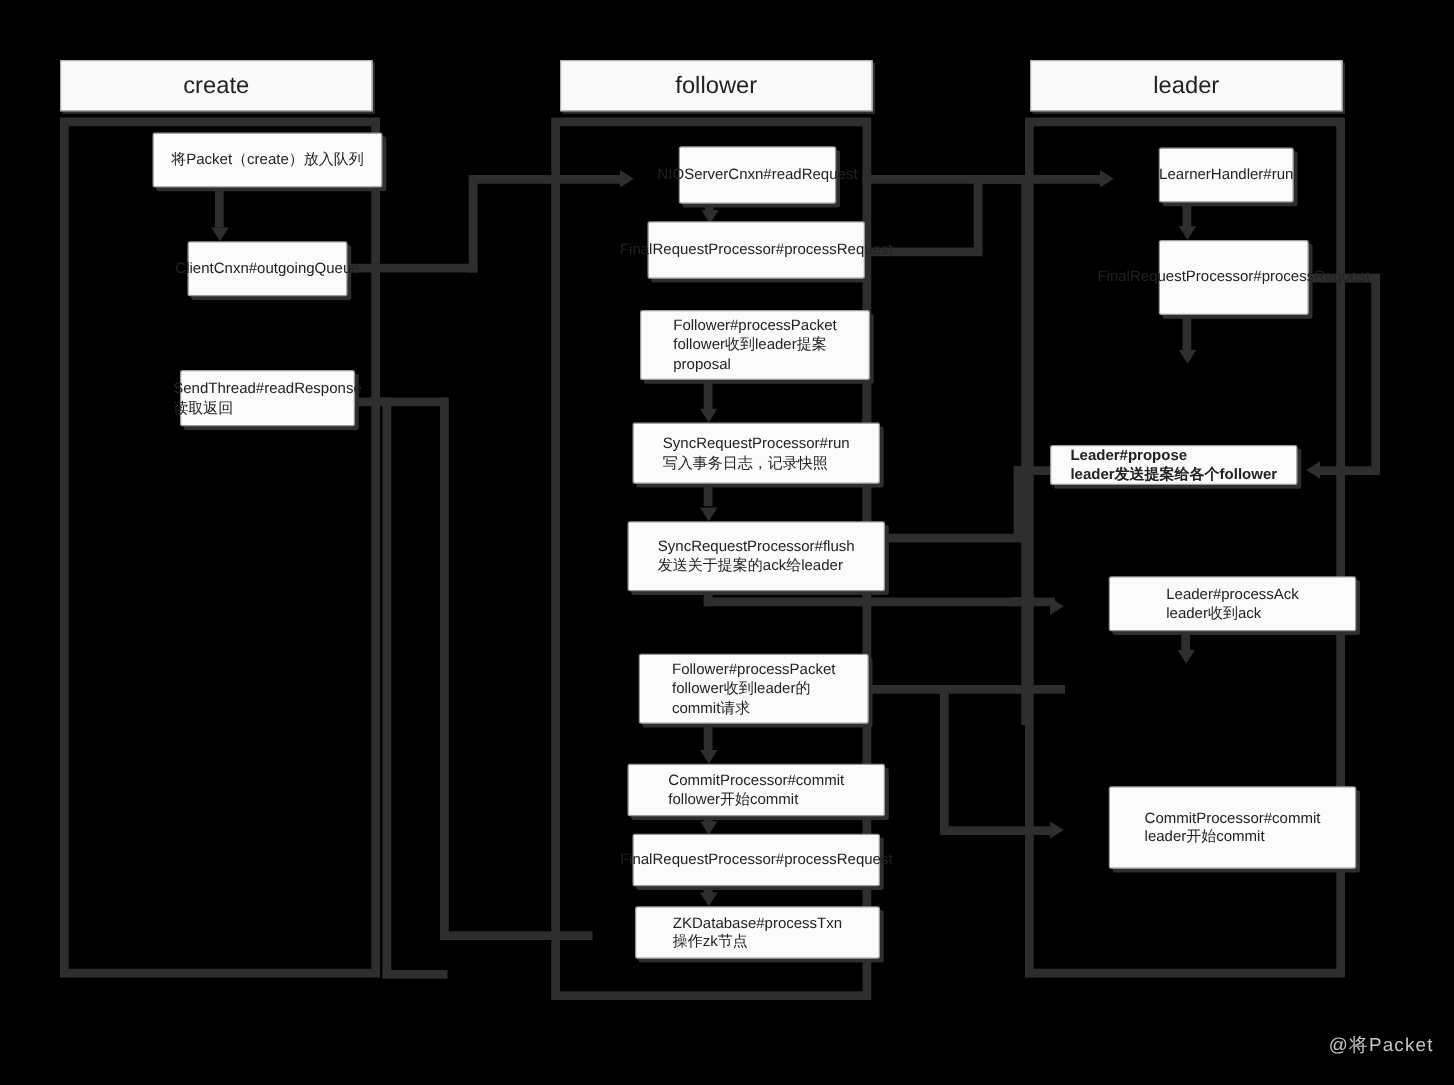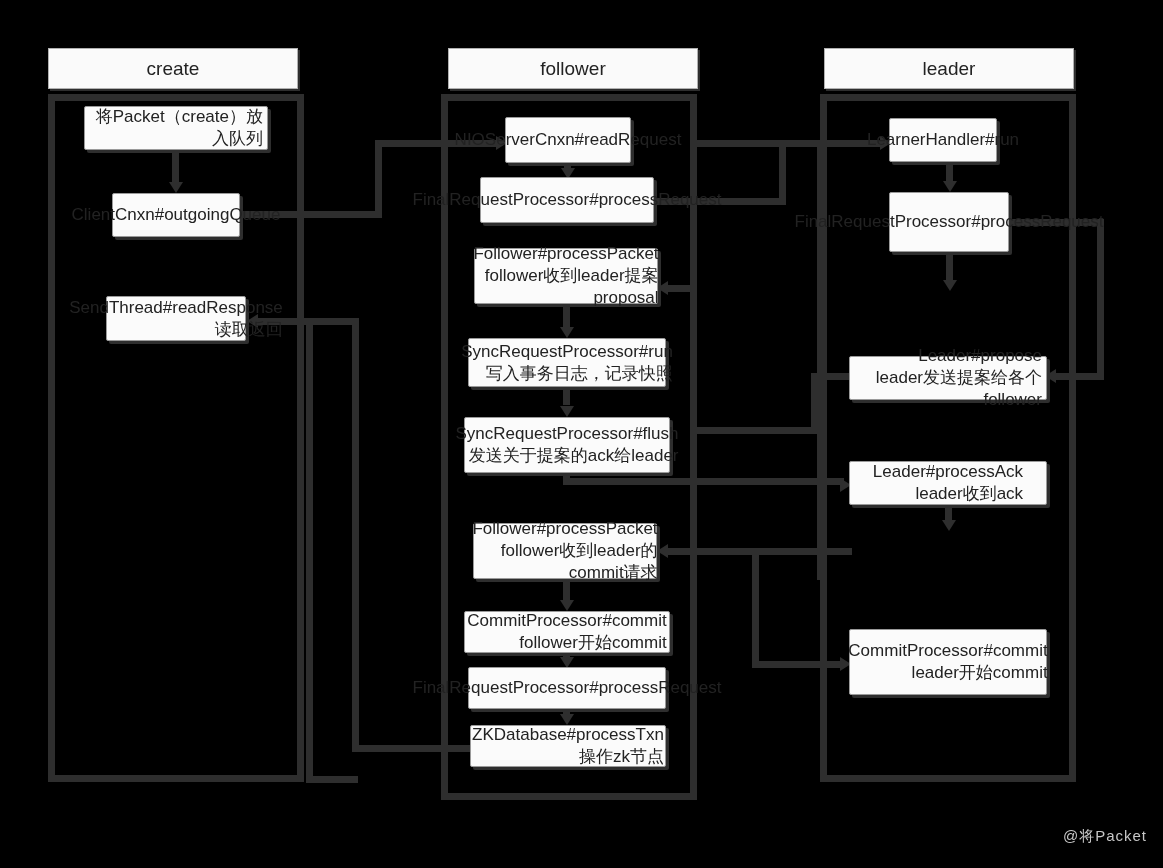--- a/index.html
+++ b/index.html
@@ -28,27 +28,28 @@
     background:#000;
   }
   
   .node{
     position:absolute;
     box-sizing:border-box;
     background:#fbfbfb;
     border:1px solid #9a9a9a;
     border-radius:2px;
     color:#222;
-    font-size:17px;
+    font-size:12px;
     line-height:1.28;
     display:flex;align-items:center;justify-content:center;
-    text-align:right;
+    text-align:left;
     padding:2px 4px;
     box-shadow:3px 3px 0 #2e2e2e;
     z-index:5;
+    margin-left:38px;
   }
   
   .seg{position:absolute;background:#2e2e2e;z-index:2;}
   .seg.h{height:7px;}
   .seg.v{width:7px;}
   .arrow{position:absolute;width:0;height:0;z-index:3;}
   .arrow.down{border-left:7px solid transparent;border-right:7px solid transparent;border-top:11px solid #2e2e2e;}
   .arrow.right{border-top:7px solid transparent;border-bottom:7px solid transparent;border-left:11px solid #2e2e2e;}
   .arrow.left{border-top:7px solid transparent;border-bottom:7px solid transparent;border-right:11px solid #2e2e2e;}
   
@@ -194,21 +195,21 @@
     </div>
   <div class="node" style="left:470px;top:725px;width:196px;height:42px;">
       <span>ZKDatabase#processTxn<br>操作zk节点</span>
     </div>
   <div class="node" style="left:889px;top:118px;width:108px;height:44px;">
       <span>LearnerHandler#run</span>
     </div>
   <div class="node" style="left:889px;top:192px;width:120px;height:60px;">
       <span>FinalRequestProcessor#processRequest</span>
     </div>
-  <div class="node" style="left:849px;top:356px;width:198px;height:44px;">
+  <div class="node" style="left:802px;top:356px;width:198px;height:32px;font-weight:bold;">
       <span>Leader#propose<br>leader发送提案给各个follower</span>
     </div>
   <div class="node" style="left:849px;top:461px;width:198px;height:44px;">
       <span>Leader#processAck<br>leader收到ack</span>
     </div>
   <div class="node" style="left:849px;top:629px;width:198px;height:66px;">
       <span>CommitProcessor#commit<br>leader开始commit</span>
     </div>
 
   <div id="watermark">@将Packet</div>

